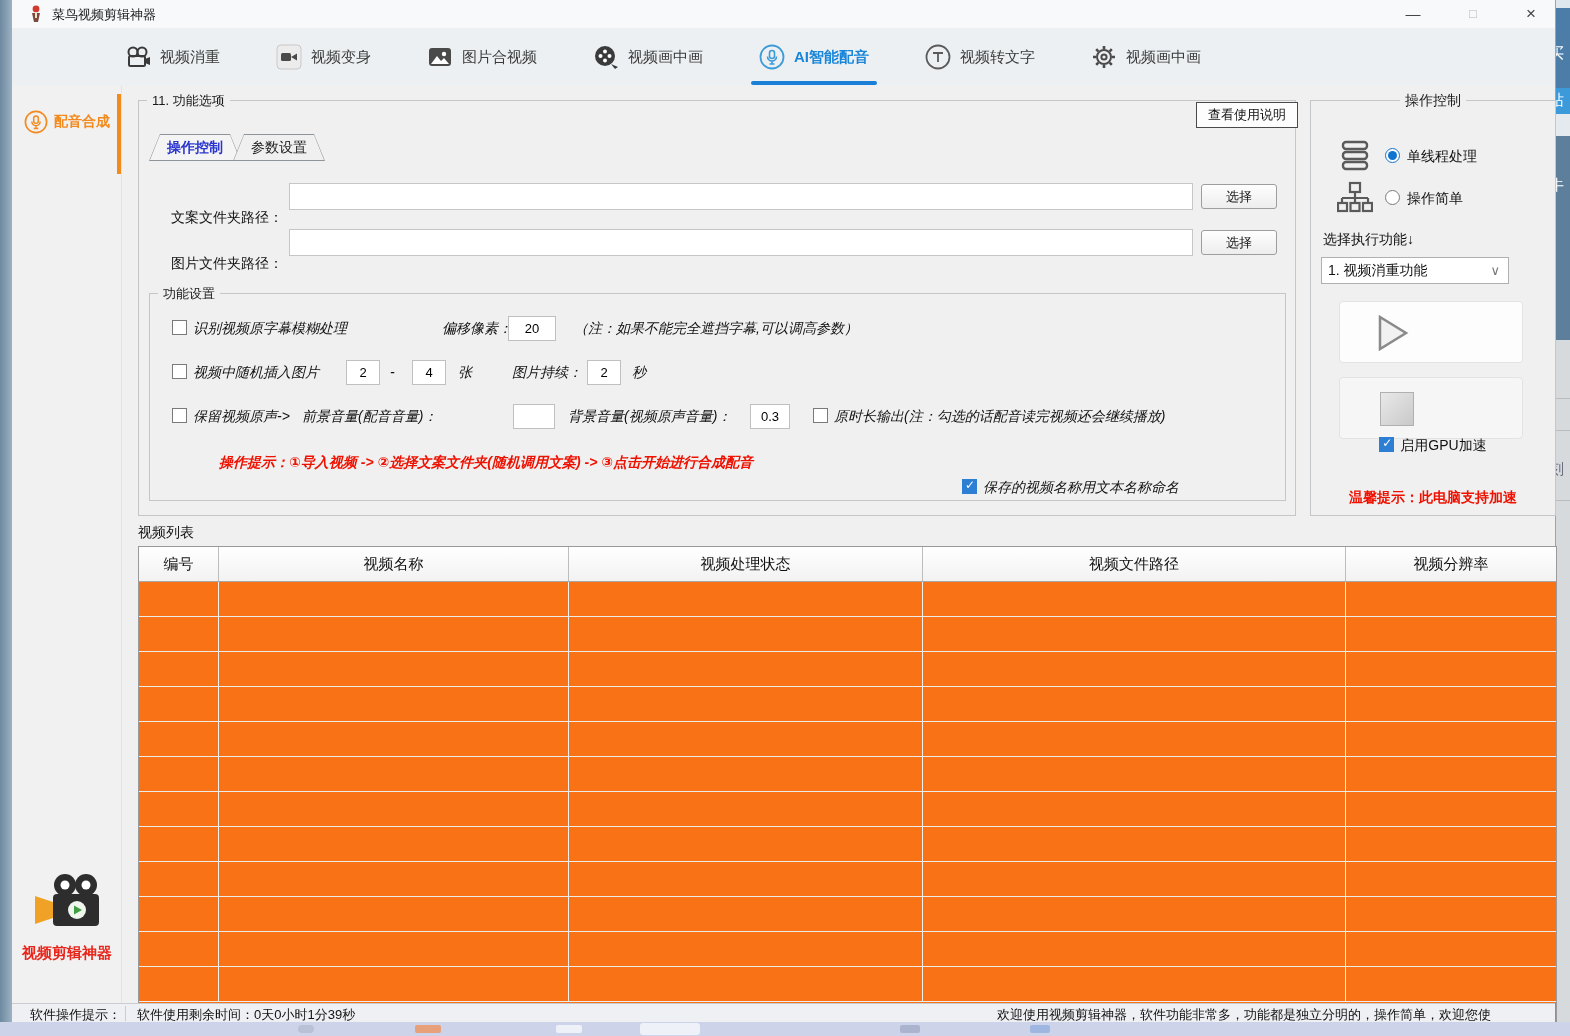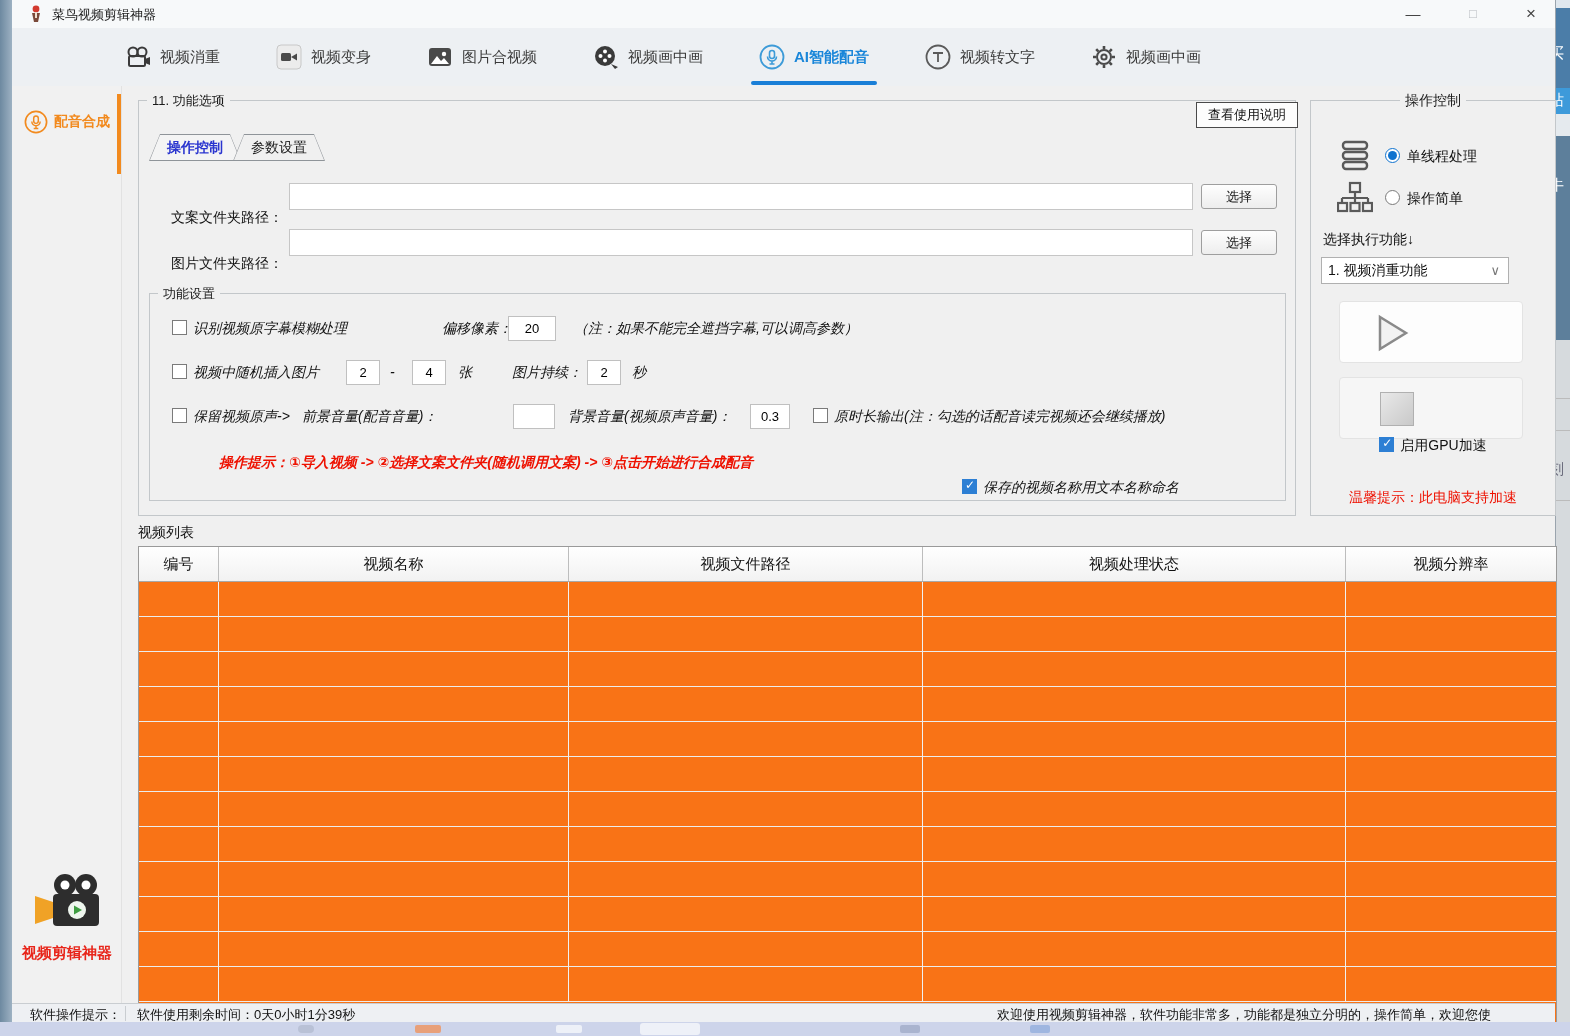--- a/index.html
+++ b/index.html
@@ -352,30 +352,30 @@
         </svg>
       </div>
 
       <div class="bigbtn" style="top:276px;background:#f6f6f6;">
         <div style="position:absolute;left:40px;top:14px;width:34px;height:34px;background:linear-gradient(135deg,#e9e9e9,#c9c9c9);border:1px solid #b0b0b0;"></div>
       </div>
 
       <div style="position:absolute;left:0;top:336px;width:100%;text-align:center;font-size:14px;color:#111;">
         <span class="cb checked"></span><span>启用GPU加速</span>
       </div>
-      <div class="red" style="position:absolute;left:0;top:388px;width:100%;text-align:center;font-size:14px;font-weight:normal;">温馨提示：此电脑支持加速</div>
+      <div class="red" style="position:absolute;left:0;top:388px;width:100%;text-align:center;font-size:14px;font-weight:bold;">温馨提示：此电脑支持加速</div>
     </div>
 
     <span class="vl-title">视频列表</span>
     <div class="vl-table">
       <div class="vl-header">
         <div>编号</div>
         <div>视频名称</div>
+        <div>视频处理状态</div>
         <div>视频文件路径</div>
-        <div>视频处理状态</div>
         <div>视频分辨率</div>
       </div>
       <div id="vl-body">
           <div class="vl-row">
             <div></div>
             <div></div>
             <div></div>
             <div></div>
             <div></div>
           </div>

